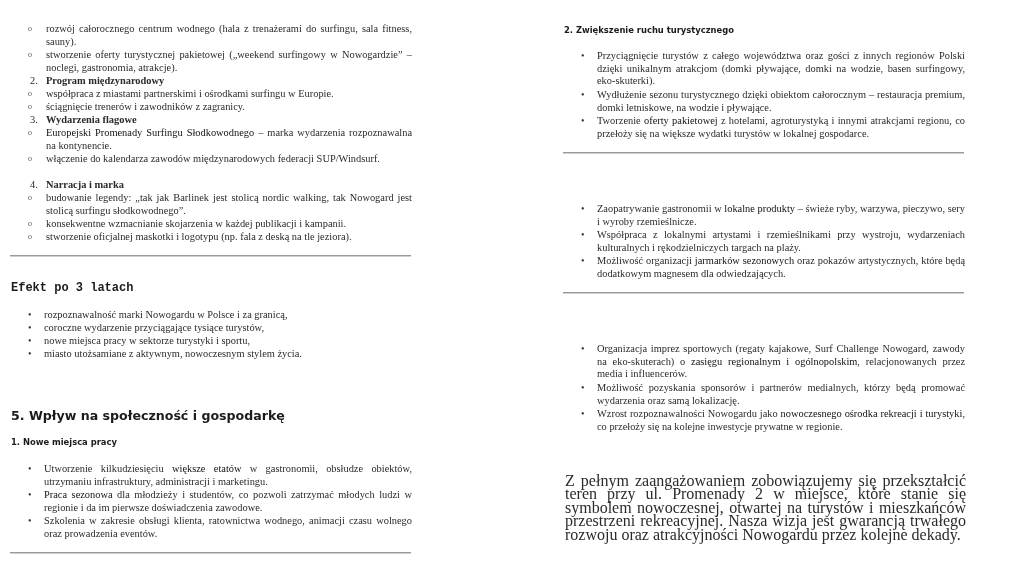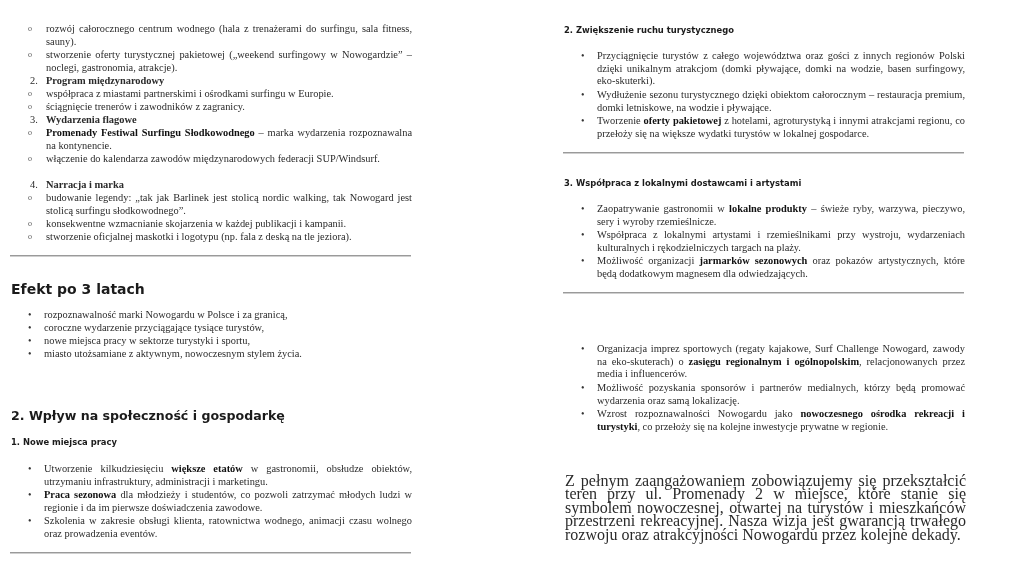--- a/index.html
+++ b/index.html
@@ -21,24 +21,24 @@
   .num-title { position: absolute; left: 16px; font-weight: bold; }
   .sub { position: absolute; left: 46px; width: 366px; }
   .sub-mark { position: absolute; left: -18px; top: 0; font-size: 8px; color: #555; }
   .sub-text { display: block; text-align: justify; text-align-last: left; }
 
   .rule { position: absolute; height: 2px; background: #9a9a9a; border-bottom: 1px solid #cfcfcf; }
 
   .bul { position: absolute; }
   .bul-mark { position: absolute; left: -16px; top: 0; font-size: 10px; color: #333; }
   .bul-text { display: block; text-align: justify; text-align-last: left; }
-  b { font-weight: bold; color: #111; }
+  b { font-weight: normal; color: #111; }
 
   .h-small { font-size: 8.4px; }
-  .h-med { font-size: 14px; }
+  .h-med { font-size: 12px; font-family: Liberation Mono, monospace; }
   .h-big { font-size: 12.6px; }
   .h-sum { font-size: 12.2px; }
   .sum-text { font-family: "Liberation Serif", serif; font-size: 16px; line-height: 13.4px; color: #2a2a2a; text-align: justify; text-align-last: left; }
 </style>
 </head>
 <body>
 
 <div class="page" id="page-left">
 
   <div class="sub serif" style="top:23px;">
@@ -62,21 +62,21 @@
     <span class="sub-mark">o</span>
     <span class="sub-text">ściągnięcie trenerów i zawodników z zagranicy.</span>
   </div>
 
   <div class="num-item serif" style="top:114px;">
     <span class="num-label">3.</span>
     <span class="num-title">Wydarzenia flagowe</span>
   </div>
   <div class="sub serif" style="top:127px;">
     <span class="sub-mark">o</span>
-    <span class="sub-text"><b>Promenady Festiwal Surfingu Słodkowodnego</b><span> – marka wydarzenia rozpoznawalna na kontynencie.</span></span>
+    <span class="sub-text"><b>Europejski Promenady Surfingu Słodkowodnego</b><span> – marka wydarzenia rozpoznawalna na kontynencie.</span></span>
   </div>
   <div class="sub serif" style="top:153px;">
     <span class="sub-mark">o</span>
     <span class="sub-text">włączenie do kalendarza zawodów międzynarodowych federacji SUP/Windsurf.</span>
   </div>
 
   <div class="num-item serif" style="top:179px;">
     <span class="num-label">4.</span>
     <span class="num-title">Narracja i marka</span>
   </div>
@@ -107,21 +107,21 @@
   </div>
   <div class="bul serif" style="top:335px; left:44px; width:368px;">
     <span class="bul-mark">•</span>
     <span class="bul-text">nowe miejsca pracy w sektorze turystyki i sportu,</span>
   </div>
   <div class="bul serif" style="top:348px; left:44px; width:368px;">
     <span class="bul-mark">•</span>
     <span class="bul-text">miasto utożsamiane z aktywnym, nowoczesnym stylem życia.</span>
   </div>
 
-  <div class="sans-h h-big" style="position:absolute; top:408px; left:11px;">2. Wpływ na społeczność i gospodarkę</div>
+  <div class="sans-h h-big" style="position:absolute; top:408px; left:11px;">5. Wpływ na społeczność i gospodarkę</div>
   <div class="sans-h h-small" style="position:absolute; top:437px; left:11px;">1. Nowe miejsca pracy</div>
 
   <div class="bul serif just" style="top:463px; left:44px; width:368px;">
     <span class="bul-mark">•</span>
     <span class="bul-text"><span>Utworzenie kilkudziesięciu </span><b>większe etatów</b><span> w gastronomii, obsłudze obiektów, utrzymaniu infrastruktury, administracji i marketingu.</span></span>
   </div>
   <div class="bul serif just" style="top:489px; left:44px; width:368px;">
     <span class="bul-mark">•</span>
     <span class="bul-text"><span></span><b>Praca sezonowa</b><span> dla młodzieży i studentów, co pozwoli zatrzymać młodych ludzi w regionie i da im pierwsze doświadczenia zawodowe.</span></span>
   </div>
@@ -145,21 +145,20 @@
   <div class="bul serif" style="top:89px; left:114px; width:368px;">
     <span class="bul-mark">•</span>
     <span class="bul-text">Wydłużenie sezonu turystycznego dzięki obiektom całorocznym – restauracja premium, domki letniskowe, na wodzie i pływające.</span>
   </div>
   <div class="bul serif" style="top:115px; left:114px; width:368px;">
     <span class="bul-mark">•</span>
     <span class="bul-text"><span>Tworzenie </span><b>oferty pakietowej</b><span> z hotelami, agroturystyką i innymi atrakcjami regionu, co przełoży się na większe wydatki turystów w lokalnej gospodarce.</span></span>
   </div>
   <div class="rule" style="top:152px; left:80px; width:401px;"></div>
 
-  <div class="sans-h h-small" style="position:absolute; top:178px; left:81px;">3. Współpraca z lokalnymi dostawcami i artystami</div>
   <div class="bul serif" style="top:203px; left:114px; width:368px;">
     <span class="bul-mark">•</span>
     <span class="bul-text"><span>Zaopatrywanie gastronomii w </span><b>lokalne produkty</b><span> – świeże ryby, warzywa, pieczywo, sery i wyroby rzemieślnicze.</span></span>
   </div>
   <div class="bul serif" style="top:229px; left:114px; width:368px;">
     <span class="bul-mark">•</span>
     <span class="bul-text">Współpraca z lokalnymi artystami i rzemieślnikami przy wystroju, wydarzeniach kulturalnych i rękodzielniczych targach na plaży.</span>
   </div>
   <div class="bul serif" style="top:255px; left:114px; width:368px;">
     <span class="bul-mark">•</span>

